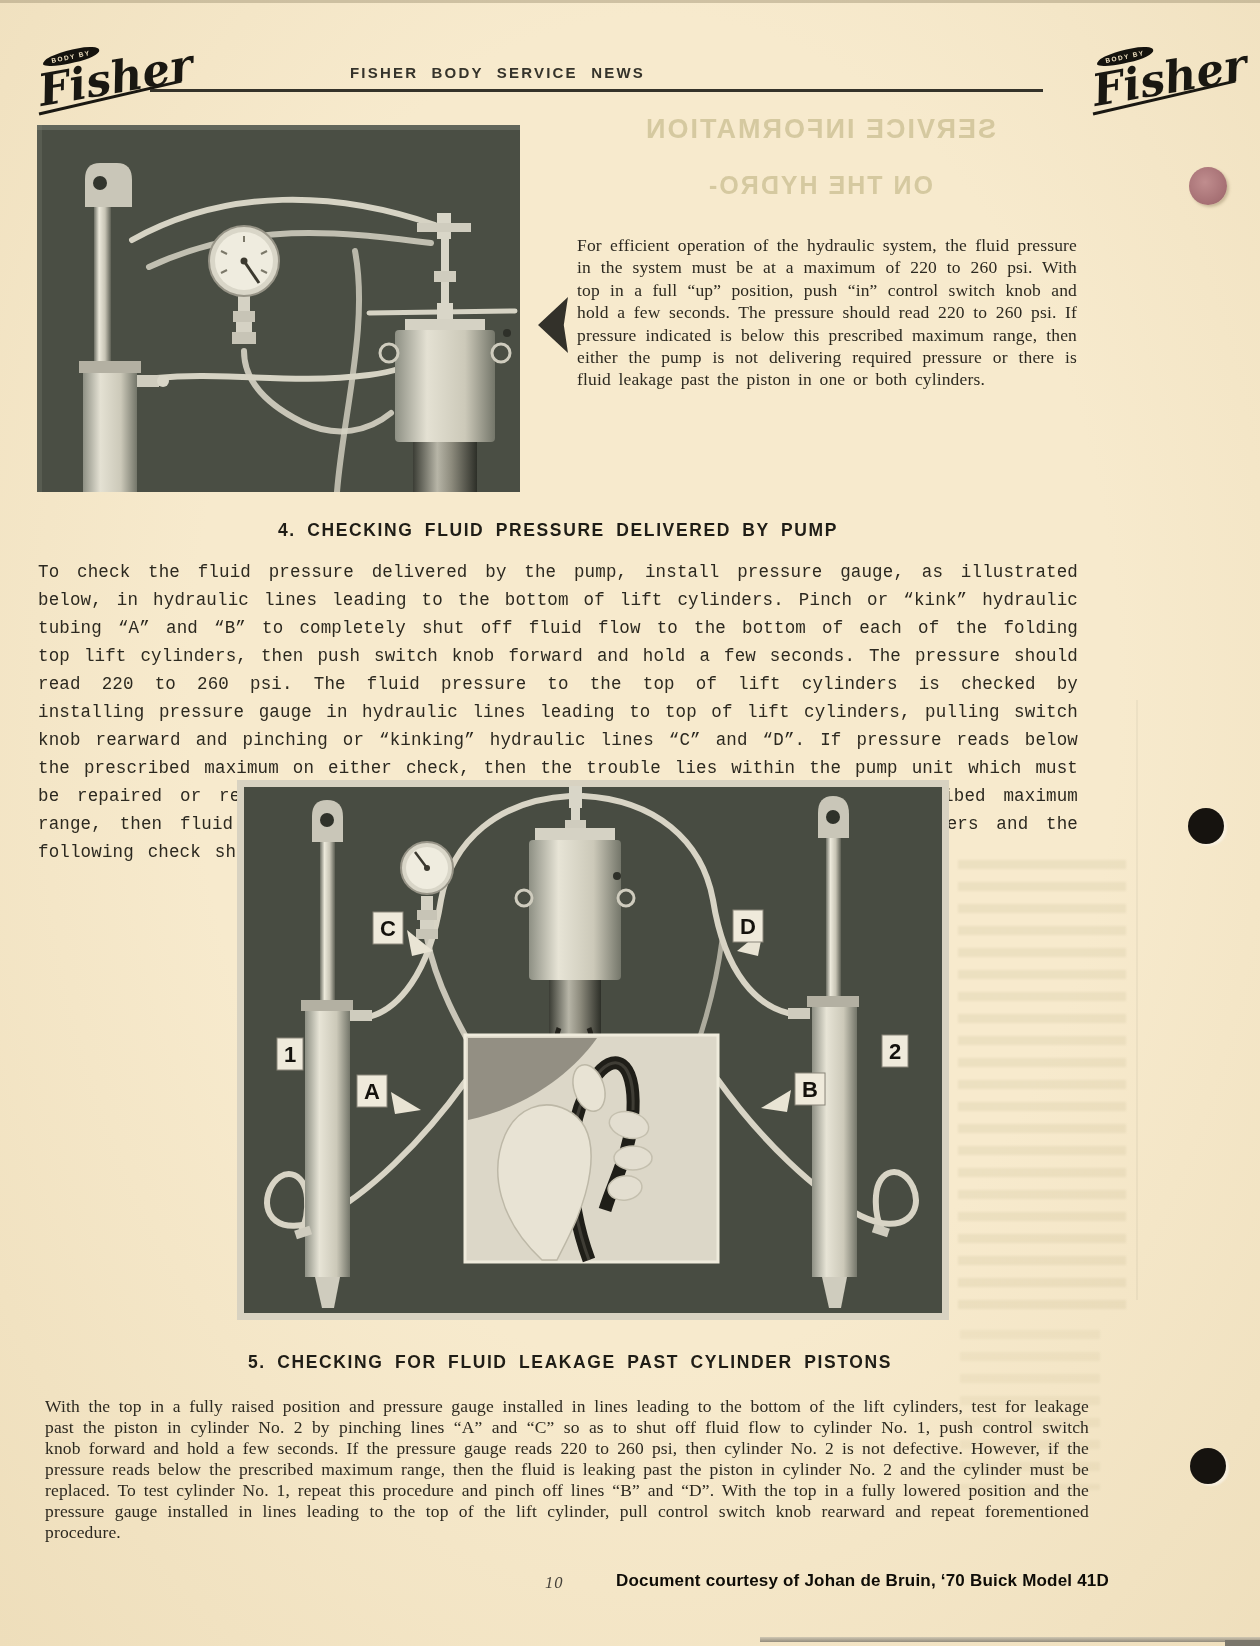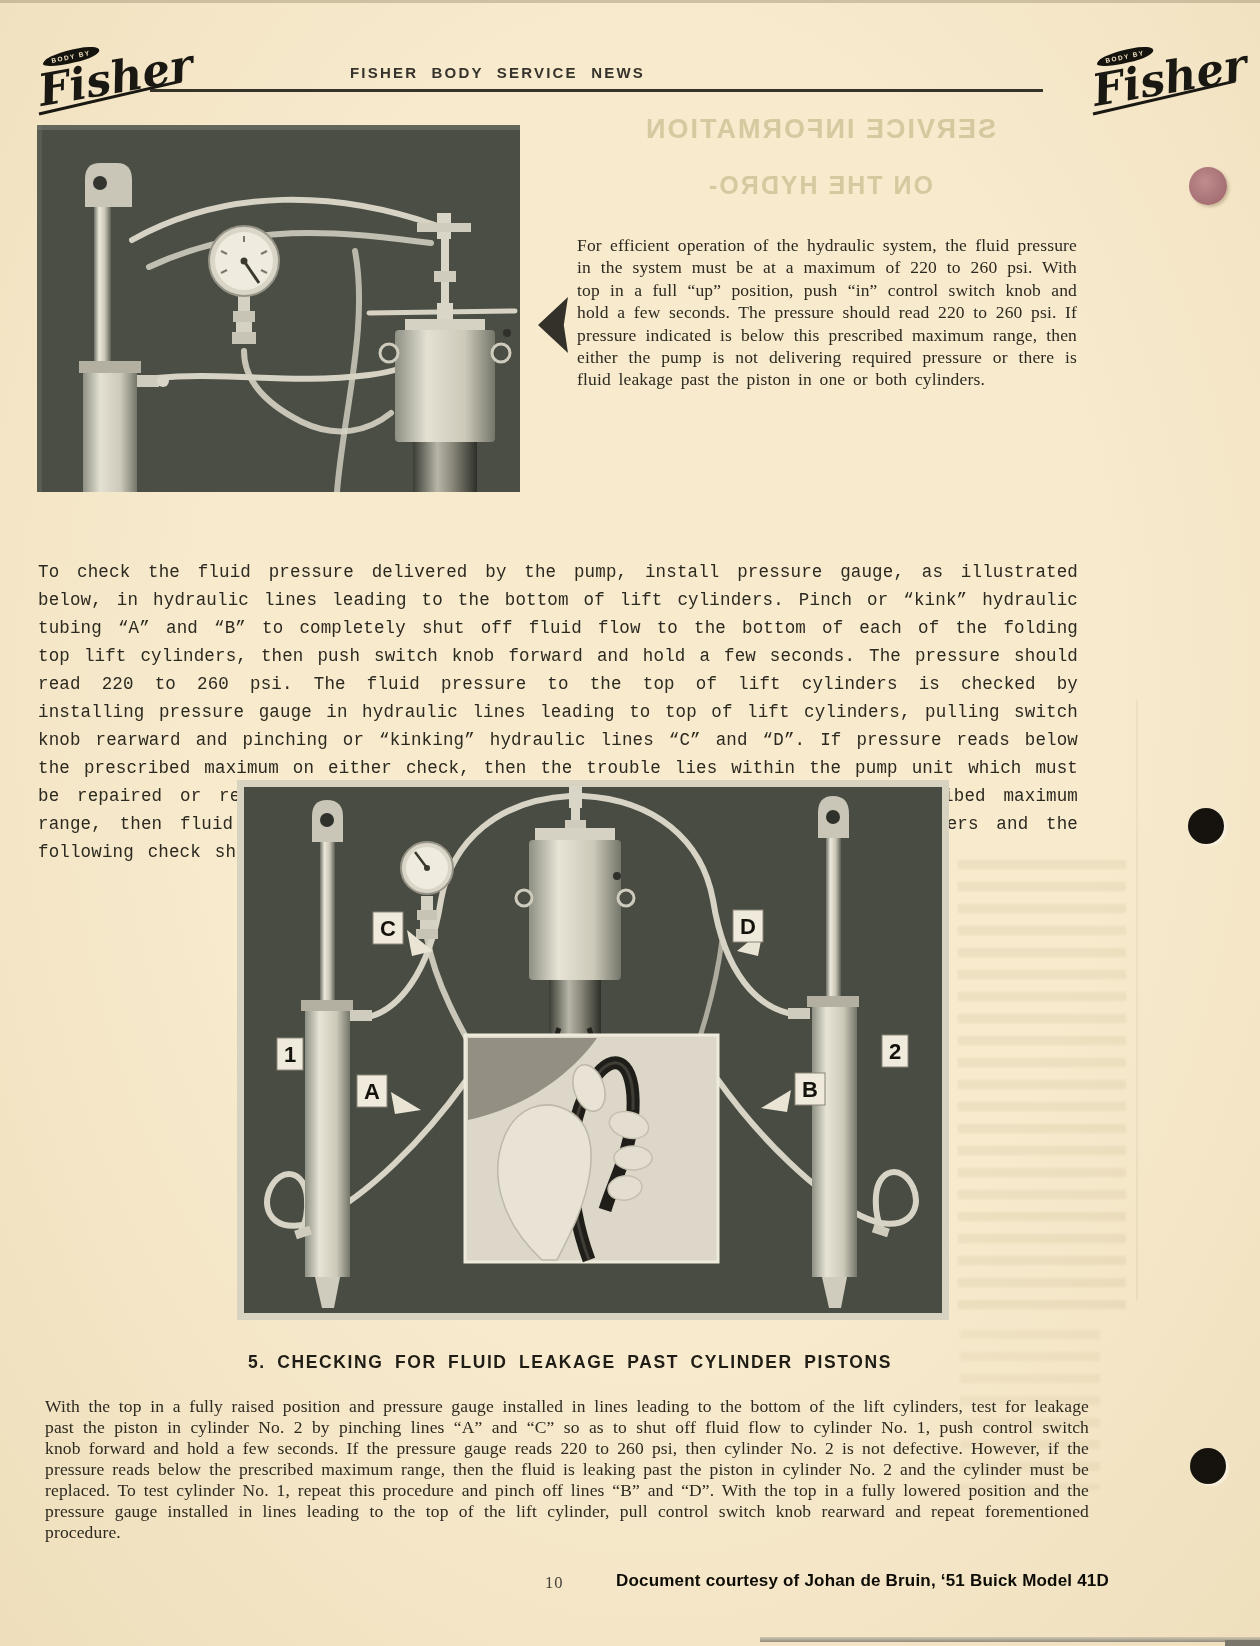--- a/index.html
+++ b/index.html
@@ -183,20 +183,21 @@
         <circle cx="470" cy="208" r="4" fill="#2e3029"></circle>
         <rect x="376" y="317" width="64" height="50" fill="url(#p1dark)"></rect>
       </g>
     </svg>
   </div>
 
   <div class="abs ptr-arrow" style="left:538px;top:297px;"></div>
 
   <div class="abs body-text intro-text" style="left:577px;top:226px;width:500px;">For efficient operation of the hydraulic system, the fluid pressure in the system must be at a maximum of 220 to 260 psi. With top in a full “up” position, push “in” control switch knob and hold a few seconds. The pressure should read 220 to 260 psi. If pressure indicated is below this prescribed maximum range, then either the pump is not delivering required pressure or there is fluid leakage past the piston in one or both cylinders.</div>
 
+  <div class="abs sec-heading" style="left:38px;top:520px;width:1040px;">4. CHECKING FLUID PRESSURE DELIVERED BY PUMP</div>
   <div class="abs body-text sec4-text" style="left:38px;top:550px;width:1040px;">To check the fluid pressure delivered by the pump, install pressure gauge, as illustrated below, in hydraulic lines leading to the bottom of lift cylinders.  Pinch or “kink” hydraulic tubing “A” and “B” to completely shut off fluid flow to the bottom of each of the folding top lift cylinders, then push switch knob forward and hold a few seconds.  The pressure should read 220 to 260 psi.  The fluid pressure to the top of lift cylinders is checked by installing pressure gauge in hydraulic lines leading to top of lift cylinders, pulling switch knob rearward and pinching or “kinking” hydraulic lines “C” and “D”.  If pressure reads below the prescribed maximum on either check, then the trouble lies within the pump unit which must be repaired or replaced.  If however the pump pressure reads within the prescribed maximum range, then fluid must be leaking past the piston in one or both lift cylinders and the following check should be made.</div>
 
   <div class="abs" style="left:237px;top:780px;">
     <svg width="712" height="540" viewBox="0 0 712 540">
       <defs>
         <linearGradient id="p2rod" x1="0" y1="0" x2="1" y2="0">
           <stop offset="0" stop-color="#6f7166"></stop>
             <stop offset=".3" stop-color="#ece9db"></stop>
           <stop offset=".65" stop-color="#c7c4b5"></stop>
             <stop offset="1" stop-color="#5e6055"></stop>
@@ -308,22 +309,22 @@
 
         <rect x="645" y="255" width="26" height="32" fill="#efeadb" stroke="#8a867a"></rect>
         <text class="fig-label" x="658" y="279" text-anchor="middle">2</text>
       </g>
     </svg>
   </div>
 
   <div class="abs sec-heading" style="left:40px;top:1352px;width:1060px;">5. CHECKING FOR FLUID LEAKAGE PAST CYLINDER PISTONS</div>
   <div class="abs body-text sec5-text" style="left:45px;top:1388px;width:1044px;">With the top in a fully raised position and pressure gauge installed in lines leading to the bottom of the lift cylinders, test for leakage past the piston in cylinder No. 2 by pinching lines “A” and “C” so as to shut off fluid flow to cylinder No. 1, push control switch knob forward and hold a few seconds.  If the pressure gauge reads 220 to 260 psi, then cylinder No. 2 is not defective.  However, if the pressure reads below the prescribed maximum range, then the fluid is leaking past the piston in cylinder No. 2 and the cylinder must be replaced.  To test cylinder No. 1, repeat this procedure and pinch off lines “B” and “D”.  With the top in a fully lowered position and the pressure gauge installed in lines leading to the top of the lift cylinder, pull control switch knob rearward and repeat forementioned procedure.</div>
 
-  <div class="abs footer-num" style="left:545px;top:1573px;">10</div>
-  <div class="abs footer-credit" style="left:616px;top:1571px;">Document courtesy of Johan de Bruin, ‘51 Buick Model 41D</div>
+  <div class="abs footer-num" style="left:545px;top:1573px;font-style:italic;">10</div>
+  <div class="abs footer-credit" style="left:616px;top:1571px;">Document courtesy of Johan de Bruin, ‘70 Buick Model 41D</div>
 
   <div class="abs hole hole-pink" style="left:1189px;top:167px;"></div>
   <div class="abs hole hole-black" style="left:1188px;top:808px;"></div>
   <div class="abs hole hole-black" style="left:1190px;top:1448px;"></div>
 
   <div class="abs" style="left:1136px;top:700px;width:2px;height:600px;background:rgba(90,80,60,.06);"></div>
   <div class="abs" style="left:760px;top:1637px;width:500px;height:5px;background:linear-gradient(to bottom, rgba(205,197,177,.9), rgba(122,117,106,.8));"></div>
   <div class="abs" style="left:1225px;top:1640px;width:35px;height:6px;background:#7a766b;"></div>
 
 </div>

